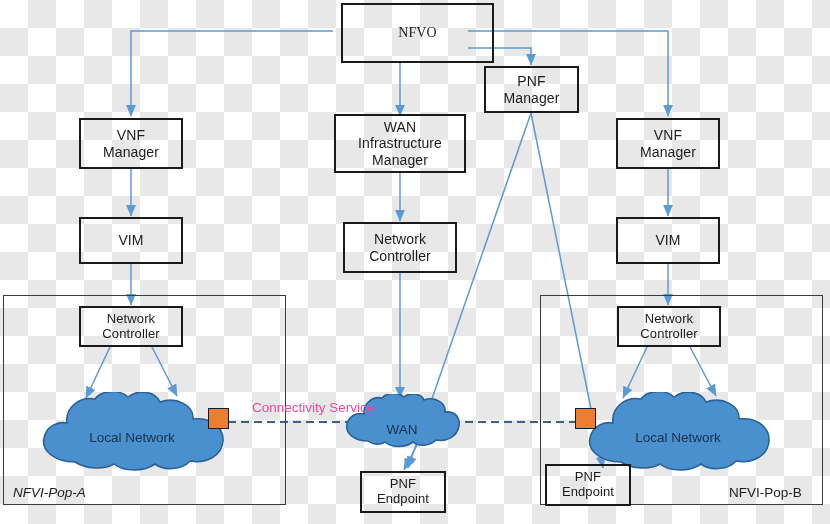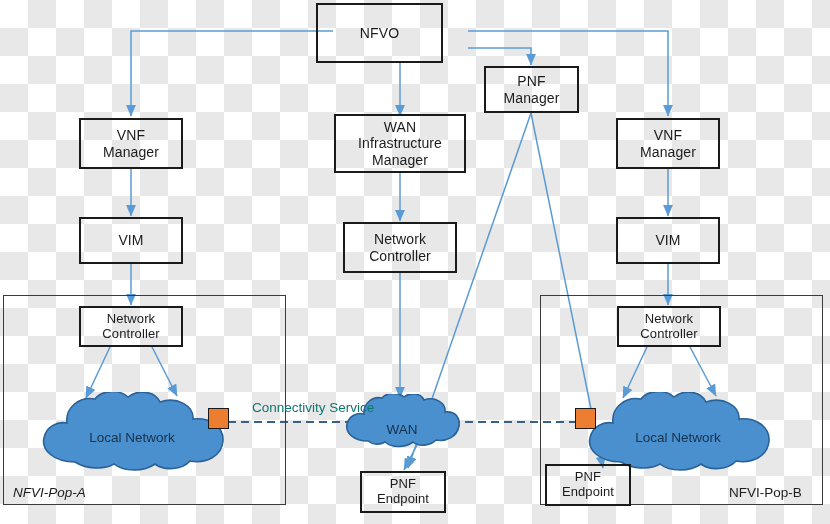--- a/index.html
+++ b/index.html
@@ -53,21 +53,21 @@
     pointer-events:none;
   }
   .port{
     position:absolute;
     box-sizing:border-box;
     border:1.6px solid #1a1a1a;
   }
   .svc-label{
     position:absolute;
     font-size:13.5px;
-    color:#0f766e;
+    color:#ec4899;
     white-space:nowrap;
   }
 </style>
 </head>
 <body>
 
 <div id="stage">
 
   <svg id="wires" viewBox="0 0 830 524">
     <defs>
@@ -149,21 +149,21 @@
                C70,78 52,77 41,70 Z" fill="#4a90cf" stroke="#2a6196" stroke-width="1.6"></path>
     </svg>
     <div class="cloud-label" style="top:38px;">Local Network</div>
   </div>
 
   <div class="port" style="left:208px;top:408px;width:21px;height:21px;background:#ed7d31;"></div>
   <div class="port" style="left:575px;top:408px;width:21px;height:21px;background:#ed7d31;"></div>
 
   <div class="svc-label" style="left:252px;top:400px;">Connectivity Service</div>
 
-  <div class="node" style="left:316px;top:3px;width:127px;height:60px;">NFVO</div>
+  <div class="node" style="left:341px;top:3px;width:153px;height:60px;font-family:Liberation Serif, serif;">NFVO</div>
 
   <div class="node" style="left:484px;top:66px;width:95px;height:47px;">PNF
 Manager</div>
 
   <div class="node" style="left:79px;top:118px;width:104px;height:51px;">VNF
 Manager</div>
 
   <div class="node" style="left:334px;top:114px;width:132px;height:59px;">WAN
 Infrastructure
 Manager</div>

